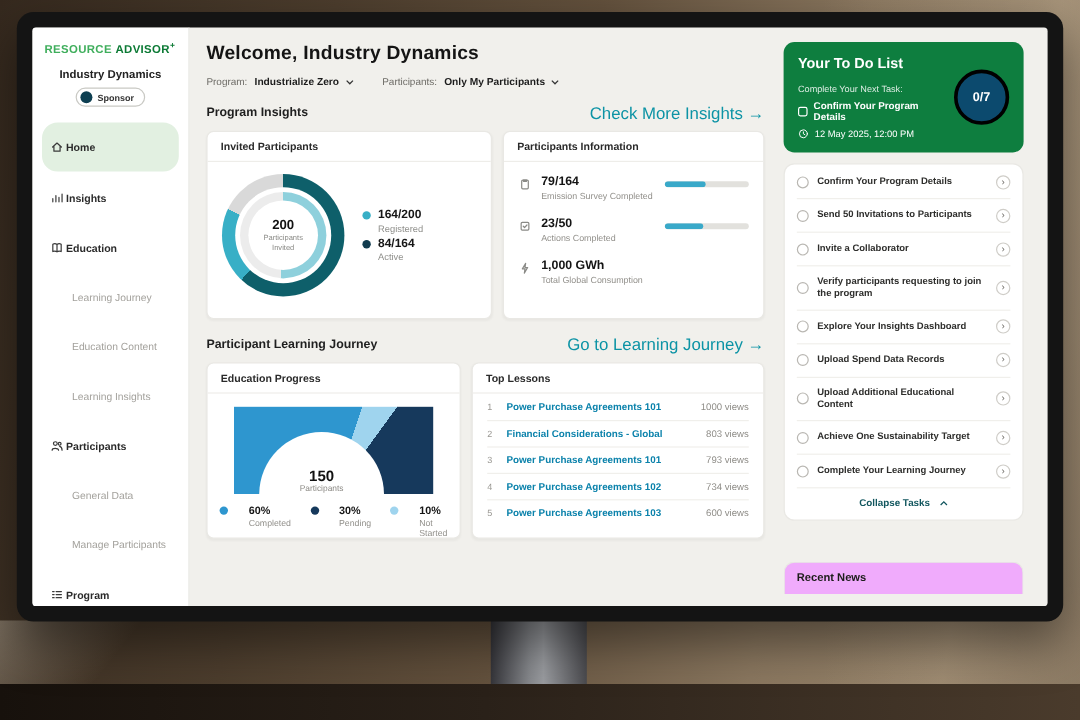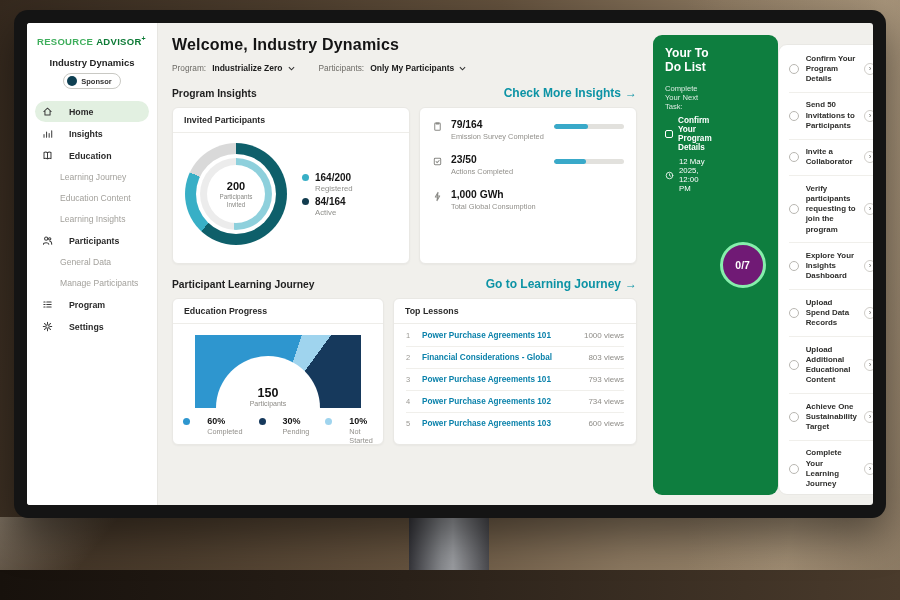--- a/index.html
+++ b/index.html
@@ -24,37 +24,37 @@
   .logo .l1{color:#3fae5c;font-weight:700}
   .logo .l2{color:#0c7a35;font-weight:800}
   .logo .lp{color:#0c7a35;font-weight:800;font-size:7px;vertical-align:super}
   .org{text-align:center;margin-bottom:11px}
   .org-name{font-size:9.5px;font-weight:700;color:#222}
   .sponsor{display:inline-flex;align-items:center;gap:4px;border:1px solid #c9c9c4;border-radius:10px;
     padding:2px 8px 2px 3px;margin-top:5px;background:#fff;cursor:pointer;font-family:inherit}
   .sponsor-ico{width:10px;height:10px;border-radius:50%;background:#0e3f52;display:inline-block}
   .sponsor-label{font-size:7.5px;font-weight:700;color:#333}
   .menu{display:flex;flex-direction:column}
-  .mi{display:flex;align-items:center;gap:16px;padding:5px 7px;border-radius:13px;font-size:8.8px;
+  .mi{display:flex;align-items:center;gap:2px;padding:15px 7px;border-radius:13px;font-size:8.8px;
     font-weight:700;color:#2b2b2b;cursor:pointer;margin-bottom:1px}
   .mi.active{background:#e2f0e1}
   .mi .ic{width:11px;height:11px;flex-shrink:0;display:inline-flex}
   .mi.sub{padding-left:25px;color:#a3a19c;font-weight:400;font-size:8.6px}
 
   
   .main{flex:1;min-width:0;padding:13px 10px 0 14px}
   .welcome{font-size:16px;font-weight:700;color:#141414;letter-spacing:.2px}
   .filters{display:flex;align-items:center;gap:6px;margin-top:9px}
   .flabel{font-size:8.3px;color:#6d6b66}
   .fselect{display:inline-flex;align-items:center;gap:5px;background:none;border:none;font-family:inherit;
     font-size:8.5px;font-weight:700;color:#1c1c1c;cursor:pointer;padding:0}
   .fgap{width:12px}
   .sec-row{display:flex;align-items:center;justify-content:space-between;margin-top:13px}
   .sec-title{font-size:10.3px;font-weight:700;color:#1f1f1f}
-  .sec-link{display:inline-flex;align-items:center;gap:4px;font-size:12px;font-weight:700;color:#0c93a5;cursor:pointer;text-decoration:none}
+  .sec-link{display:inline-flex;align-items:center;gap:4px;font-size:14px;font-weight:400;color:#0c93a5;cursor:pointer;text-decoration:none}
   .cards{display:flex;gap:9px;margin-top:7px}
   .card{background:#fff;border-radius:6px;border:1px solid #e9e8e4;box-shadow:0 1px 2px rgba(0,0,0,.04)}
   .card-title{font-size:8.8px;font-weight:700;color:#2a2a2a;padding:7px 11px;border-bottom:1px solid #eeede9}
 
   .card-invited{width:238px;height:157px}
   .donut-body{display:flex;align-items:center;gap:15px;padding:10px 12px}
   .ring{border-radius:50%}
   .d-outer{width:102px;height:102px;padding:11px;background:#ddd;flex-shrink:0}
   .d-gap{width:100%;height:100%;border-radius:50%;background:#fff;padding:4px}
   .d-inner{width:100%;height:100%;padding:7px;background:#eee}
@@ -92,29 +92,29 @@
 
   .card-lessons{width:244px;height:147px}
   .lessons{padding:1px 12px}
   .lesson{display:flex;align-items:center;gap:8px;padding:6px 0;border-bottom:1px solid #f0efeb}
   .lesson:last-child{border-bottom:none}
   .l-rank{font-size:7.5px;color:#9a9893;width:8px;flex-shrink:0}
   .l-title{font-size:8.2px;font-weight:600;color:#0b82ab;flex:1;cursor:pointer;text-decoration:none}
   .l-views{font-size:8px;color:#8f8d88;flex-shrink:0}
 
   
-  .rightp{width:226px;flex-shrink:0;padding:12px 3px 10px 6px;display:flex;flex-direction:row}
+  .rightp{width:226px;flex-shrink:0;padding:12px 20px 10px 6px;display:flex;flex-direction:column}
   .hero{background:#0e7e3f;border-radius:9px;padding:11px 12px;display:flex;gap:8px;color:#fff}
   .hero-left{flex:1;min-width:0}
   .hero-title{font-size:12px;font-weight:700}
   .hero-sub{font-size:7.6px;opacity:.85;margin-top:10px}
   .hero-task{display:flex;align-items:center;gap:5px;margin-top:5px;font-size:8.2px;font-weight:700}
   .h-check{width:8px;height:8px;border:1.2px solid #fff;border-radius:2px;flex-shrink:0;cursor:pointer}
   .hero-due{display:flex;align-items:center;gap:5px;margin-top:5px;font-size:7.8px}
-  .hero-ring{width:46px;height:46px;border-radius:50%;border:3px solid #86efac;background:#701a75;display:flex;
+  .hero-ring{width:46px;height:46px;border-radius:50%;border:3px solid #000000;background:#0c4a6e;display:flex;
     align-items:center;justify-content:center;font-size:10.5px;font-weight:700;align-self:center;flex-shrink:0}
   .tasks-card{background:#fff;border-radius:9px;border:1px solid #e9e8e4;margin-top:9px;padding:1px 10px}
   .task{display:flex;align-items:center;gap:7px;padding:7.5px 0;border-bottom:1px solid #f0efeb;cursor:pointer}
   .t-check{width:10px;height:10px;border:1px solid #b9b7b2;border-radius:50%;flex-shrink:0}
   .t-label{font-size:7.9px;font-weight:600;color:#2e2e2c;line-height:1.3;max-width:142px}
   .t-chev{width:12px;height:12px;border:1px solid #cfcdc8;border-radius:50%;display:flex;align-items:center;
     justify-content:center;color:#6d6b66;font-size:8px;flex-shrink:0;line-height:1;margin-left:auto}
   .collapse{display:flex;align-items:center;justify-content:center;gap:8px;padding:8px 0;font-size:8.2px;
     font-weight:700;color:#11565e;cursor:pointer}
   .news{background:#f0abfc;border-radius:9px 9px 0 0;border:1px solid #e9e8e4;border-bottom:none;margin-top:auto;
@@ -271,20 +271,21 @@
                   <div>
                     <div class="lg-val">84/164</div>
                     <div class="lg-lab">Active</div>
                   </div>
                 </div>
               </div>
             </div>
           </section>
 
           <section class="card card-info">
+            <div class="card-title">Participants Information</div>
             <div class="info-body">
               <div class="info-row">
                 <span class="info-ic">
                     <svg viewBox="0 0 12 12" width="11" height="11" fill="none" stroke="#8a8a86" stroke-width="1.1" stroke-linecap="round" stroke-linejoin="round">
                       <rect x="3" y="2.2" width="6" height="8" rx="1"></rect>
                       <path d="M4.6 2.2 h2.8 v1.2 h-2.8 z"></path>
                     </svg>
                   </span>
                 <div class="info-col">
                   <div class="info-val">79/164</div>

